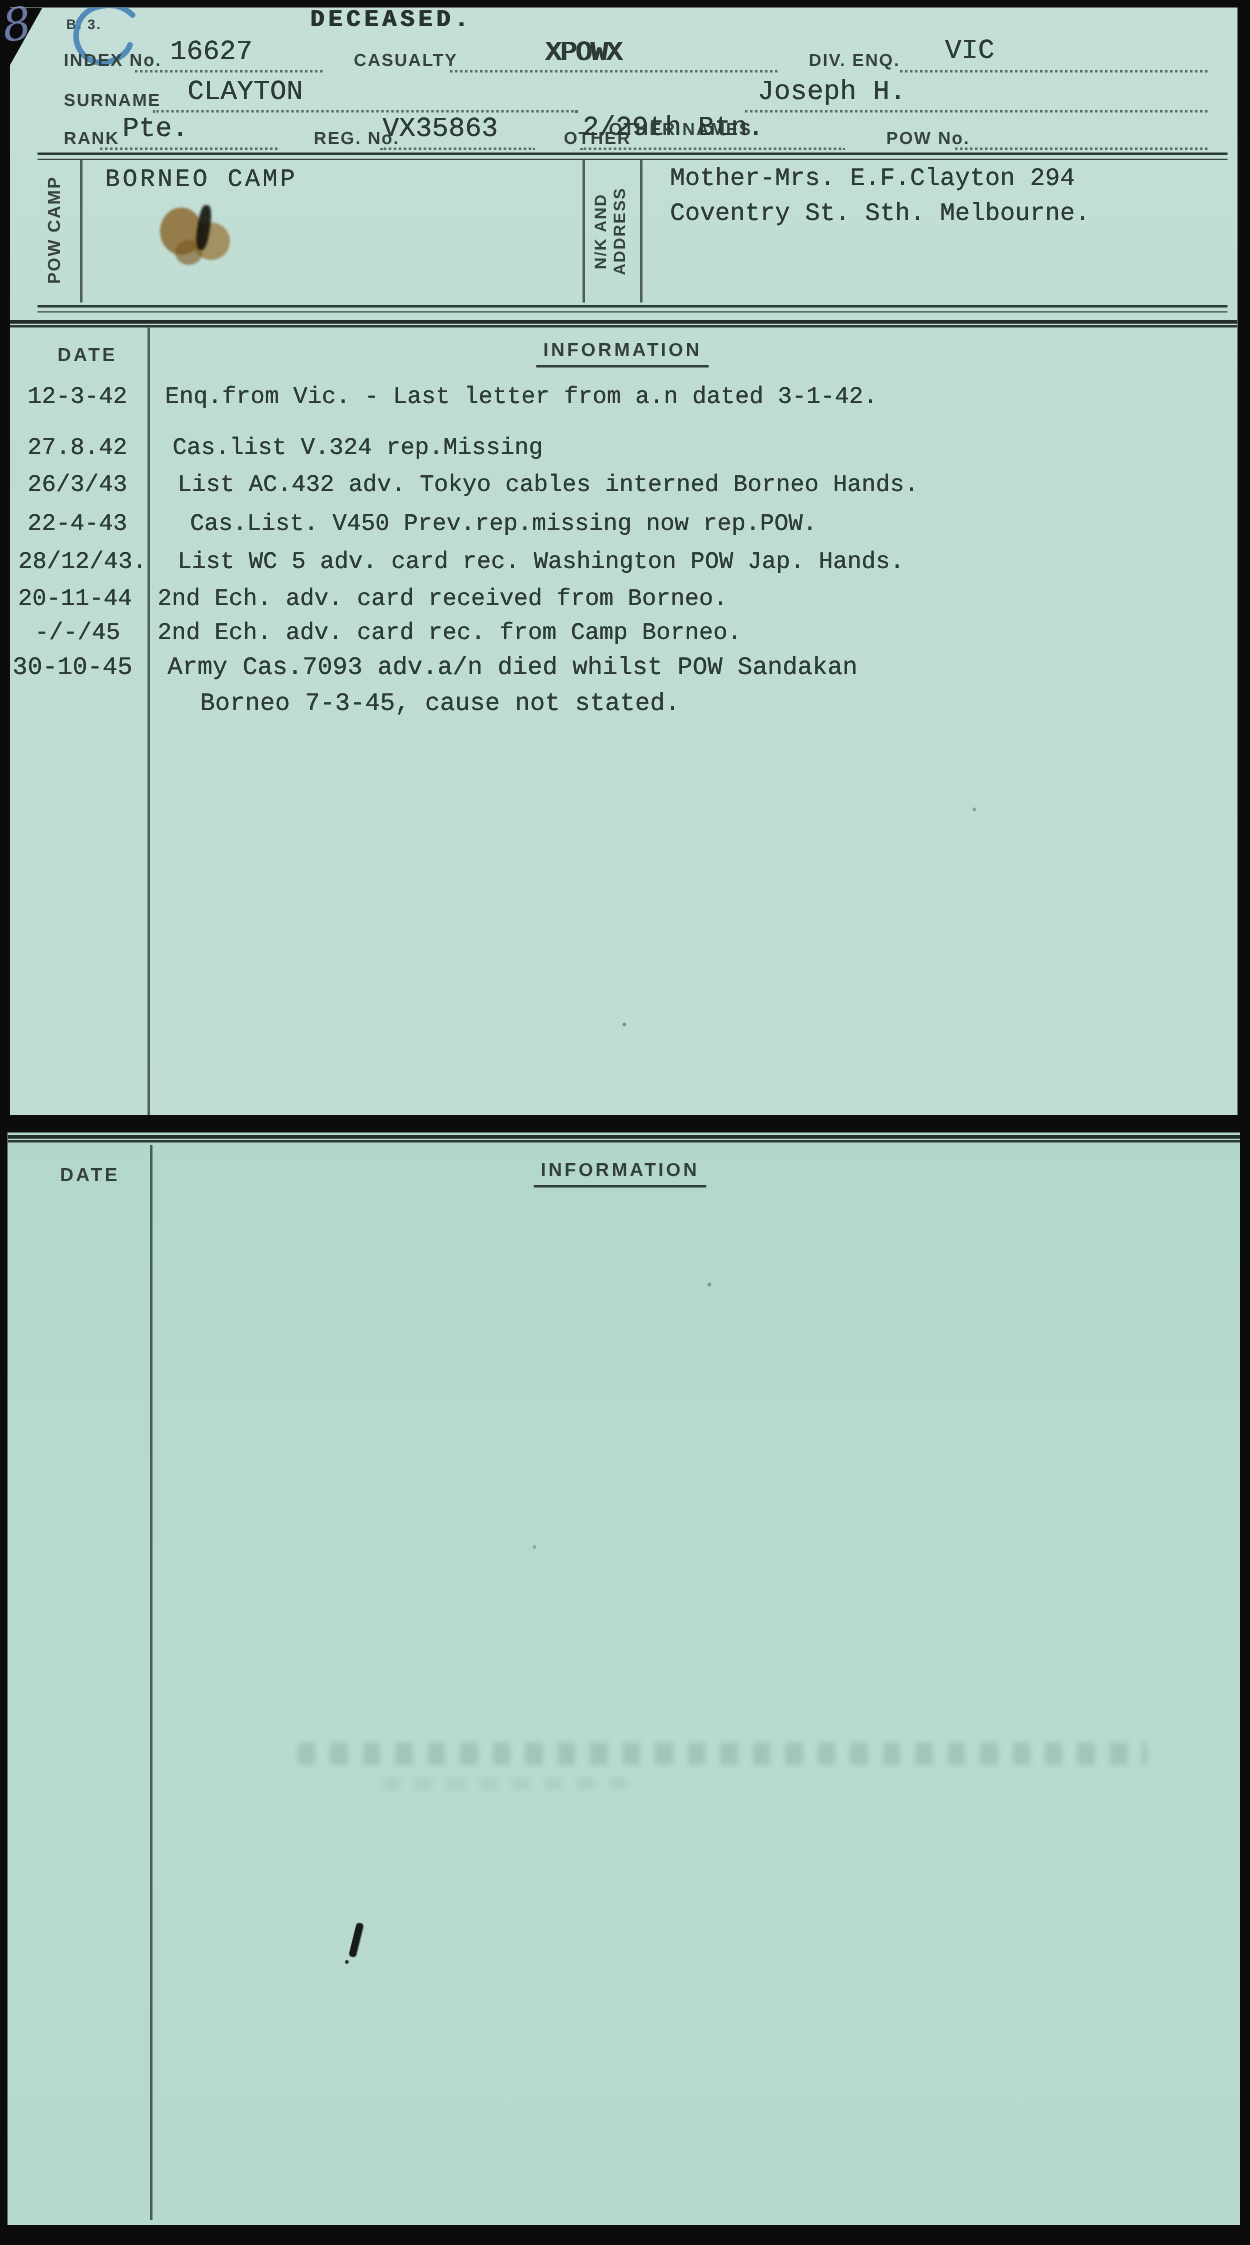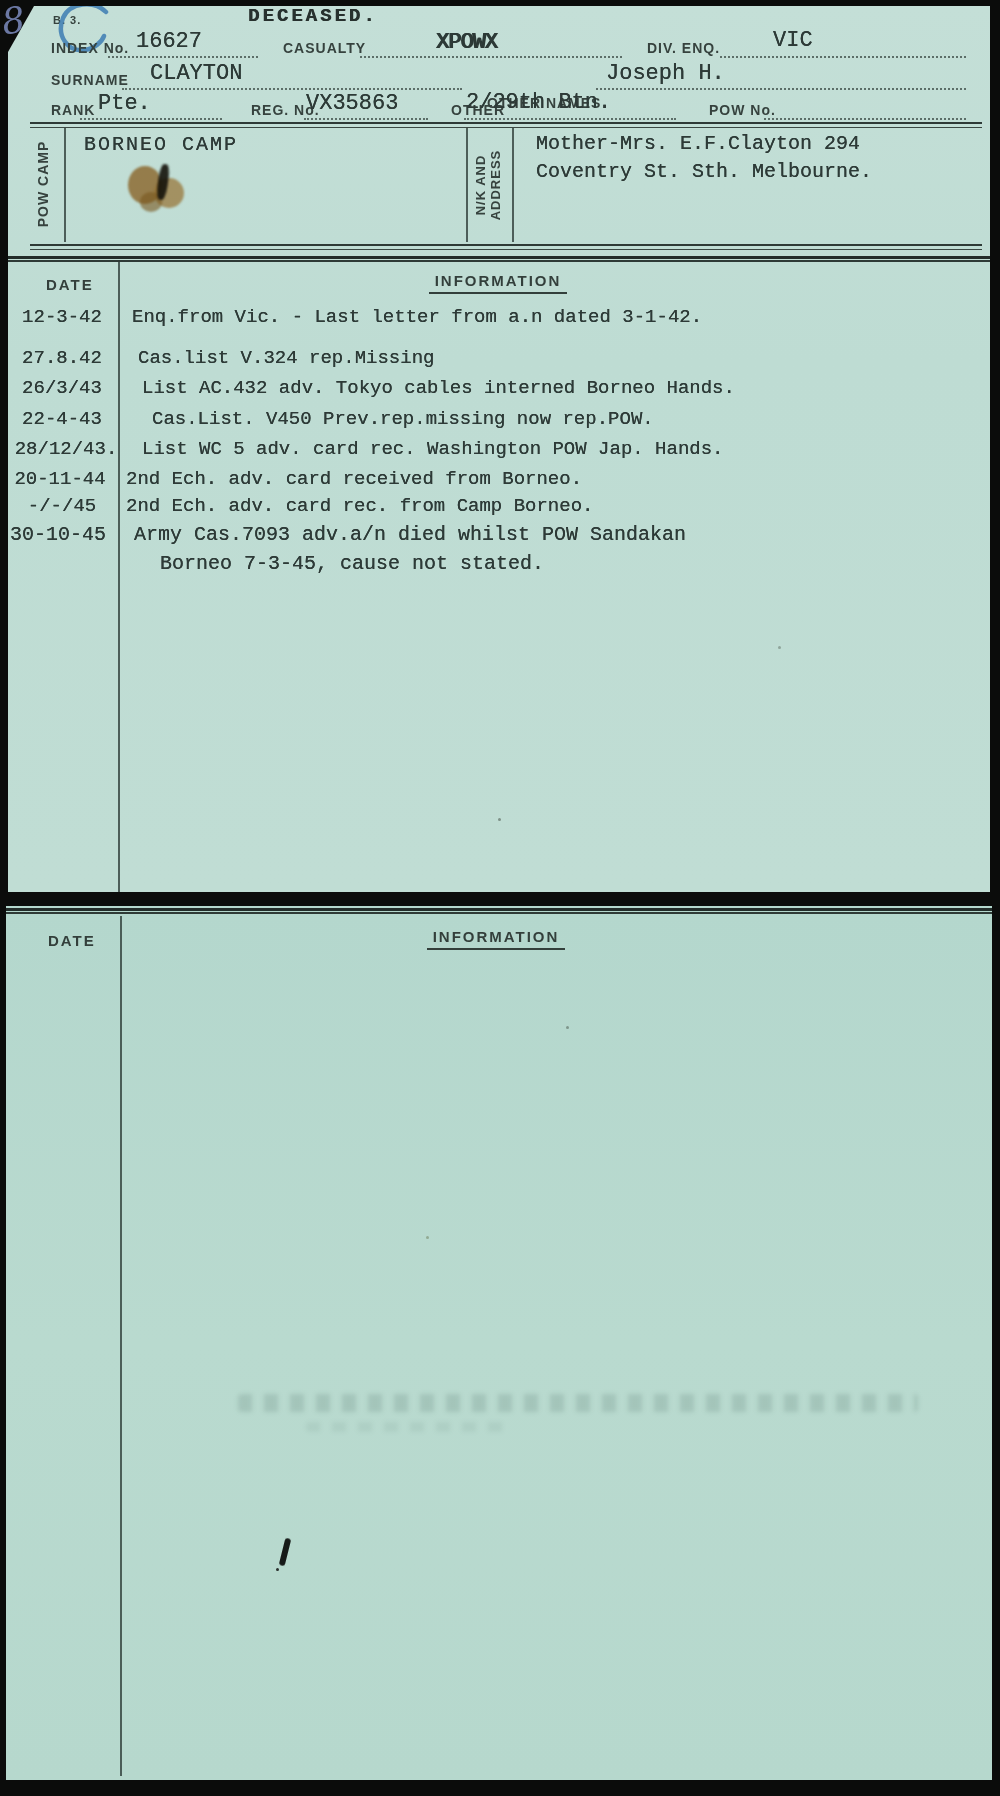--- a/index.html
+++ b/index.html
@@ -94,21 +94,21 @@
     <div class="abs lbl" style="left:24px;top:34px;">INDEX No.</div>
     <div class="abs dot" style="left:100px;top:50px;width:150px;"></div>
     <div class="abs typ big" style="left:128px;top:23px;">16627</div>
 
     <div class="abs lbl" style="left:256px;top:34px;">CASUALTY</div>
     <div class="abs dot" style="left:352px;top:50px;width:262px;"></div>
     <div class="abs typ big overstruck" style="left:428px;top:24px;">XPOWX</div>
 
     <div class="abs lbl" style="left:620px;top:34px;">DIV. ENQ.</div>
     <div class="abs dot" style="left:712px;top:50px;width:246px;"></div>
-    <div class="abs typ big" style="left:748px;top:22px;margin-left:17px;">VIC</div>
+    <div class="abs typ big" style="left:748px;top:22px;">VIC</div>
 
     <div class="abs lbl" style="left:24px;top:66px;">SURNAME</div>
     <div class="abs dot" style="left:114px;top:82px;width:340px;"></div>
     <div class="abs typ big" style="left:142px;top:55px;">CLAYTON</div>
 
     <div class="abs lbl" style="left:460px;top:66px;margin-top:23px;">OTHER NAMES</div>
     <div class="abs dot" style="left:588px;top:82px;width:370px;"></div>
     <div class="abs typ big" style="left:598px;top:55px;">Joseph H.</div>
 
     <div class="abs lbl" style="left:24px;top:96px;">RANK</div>

